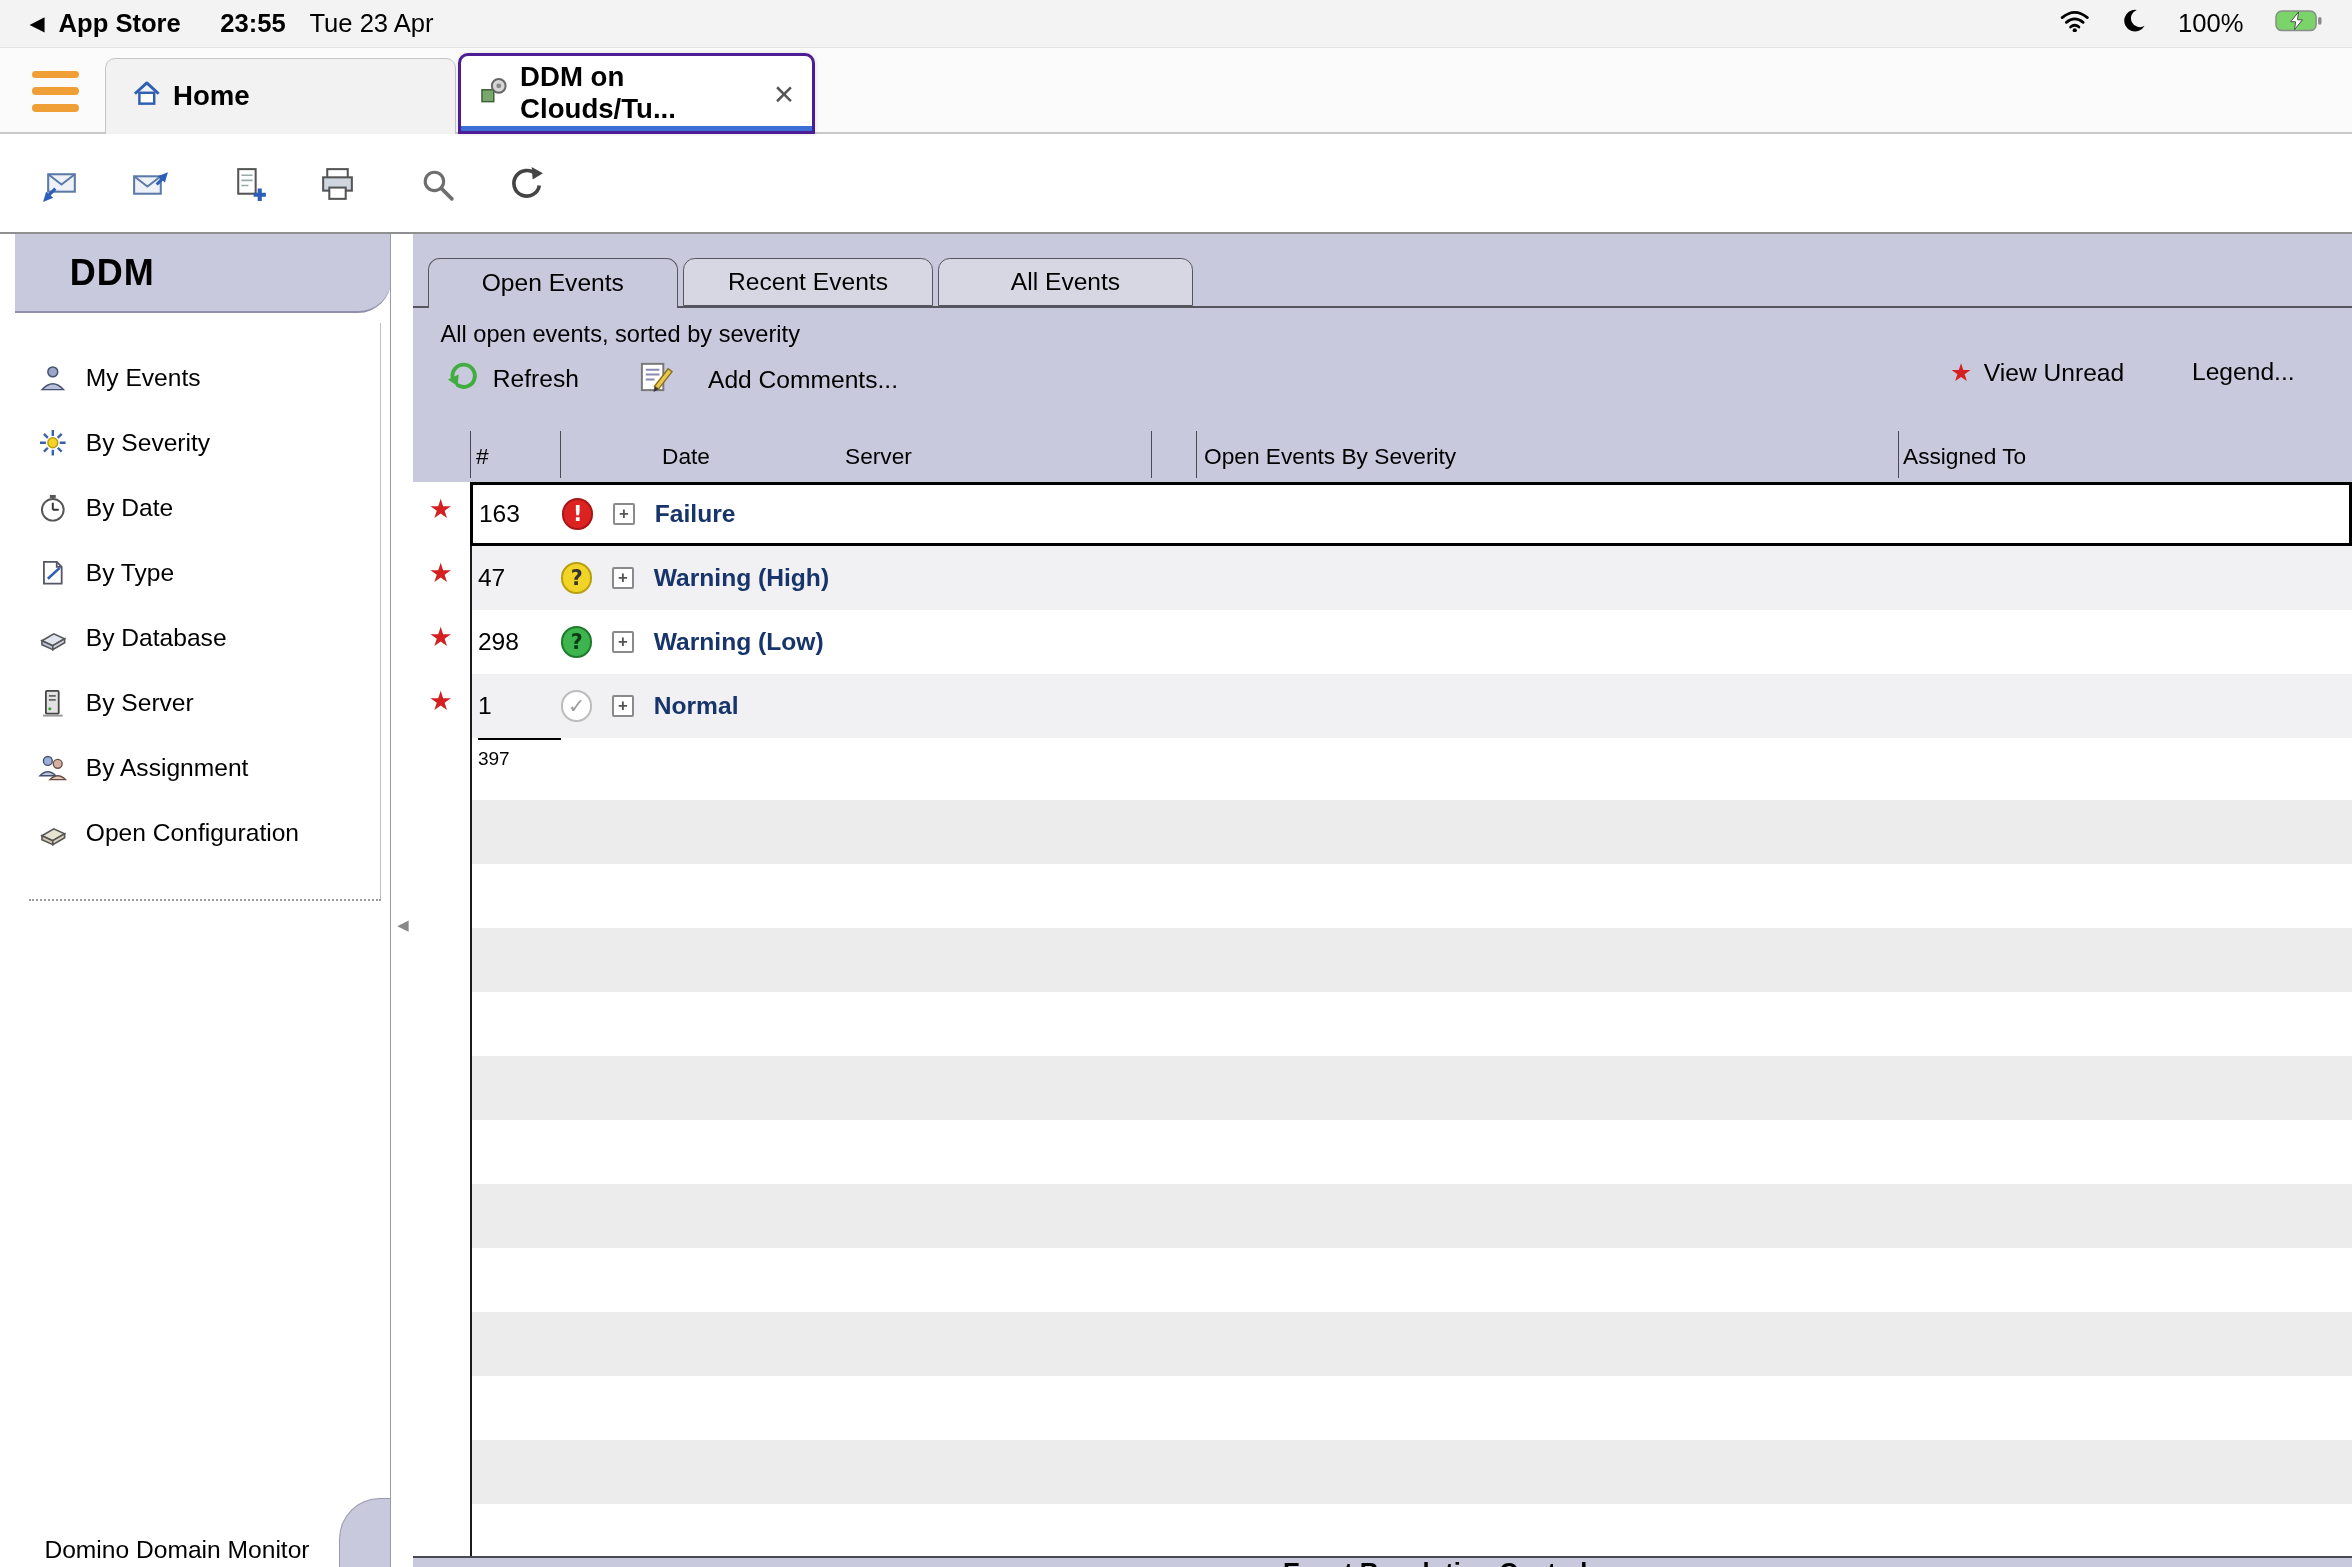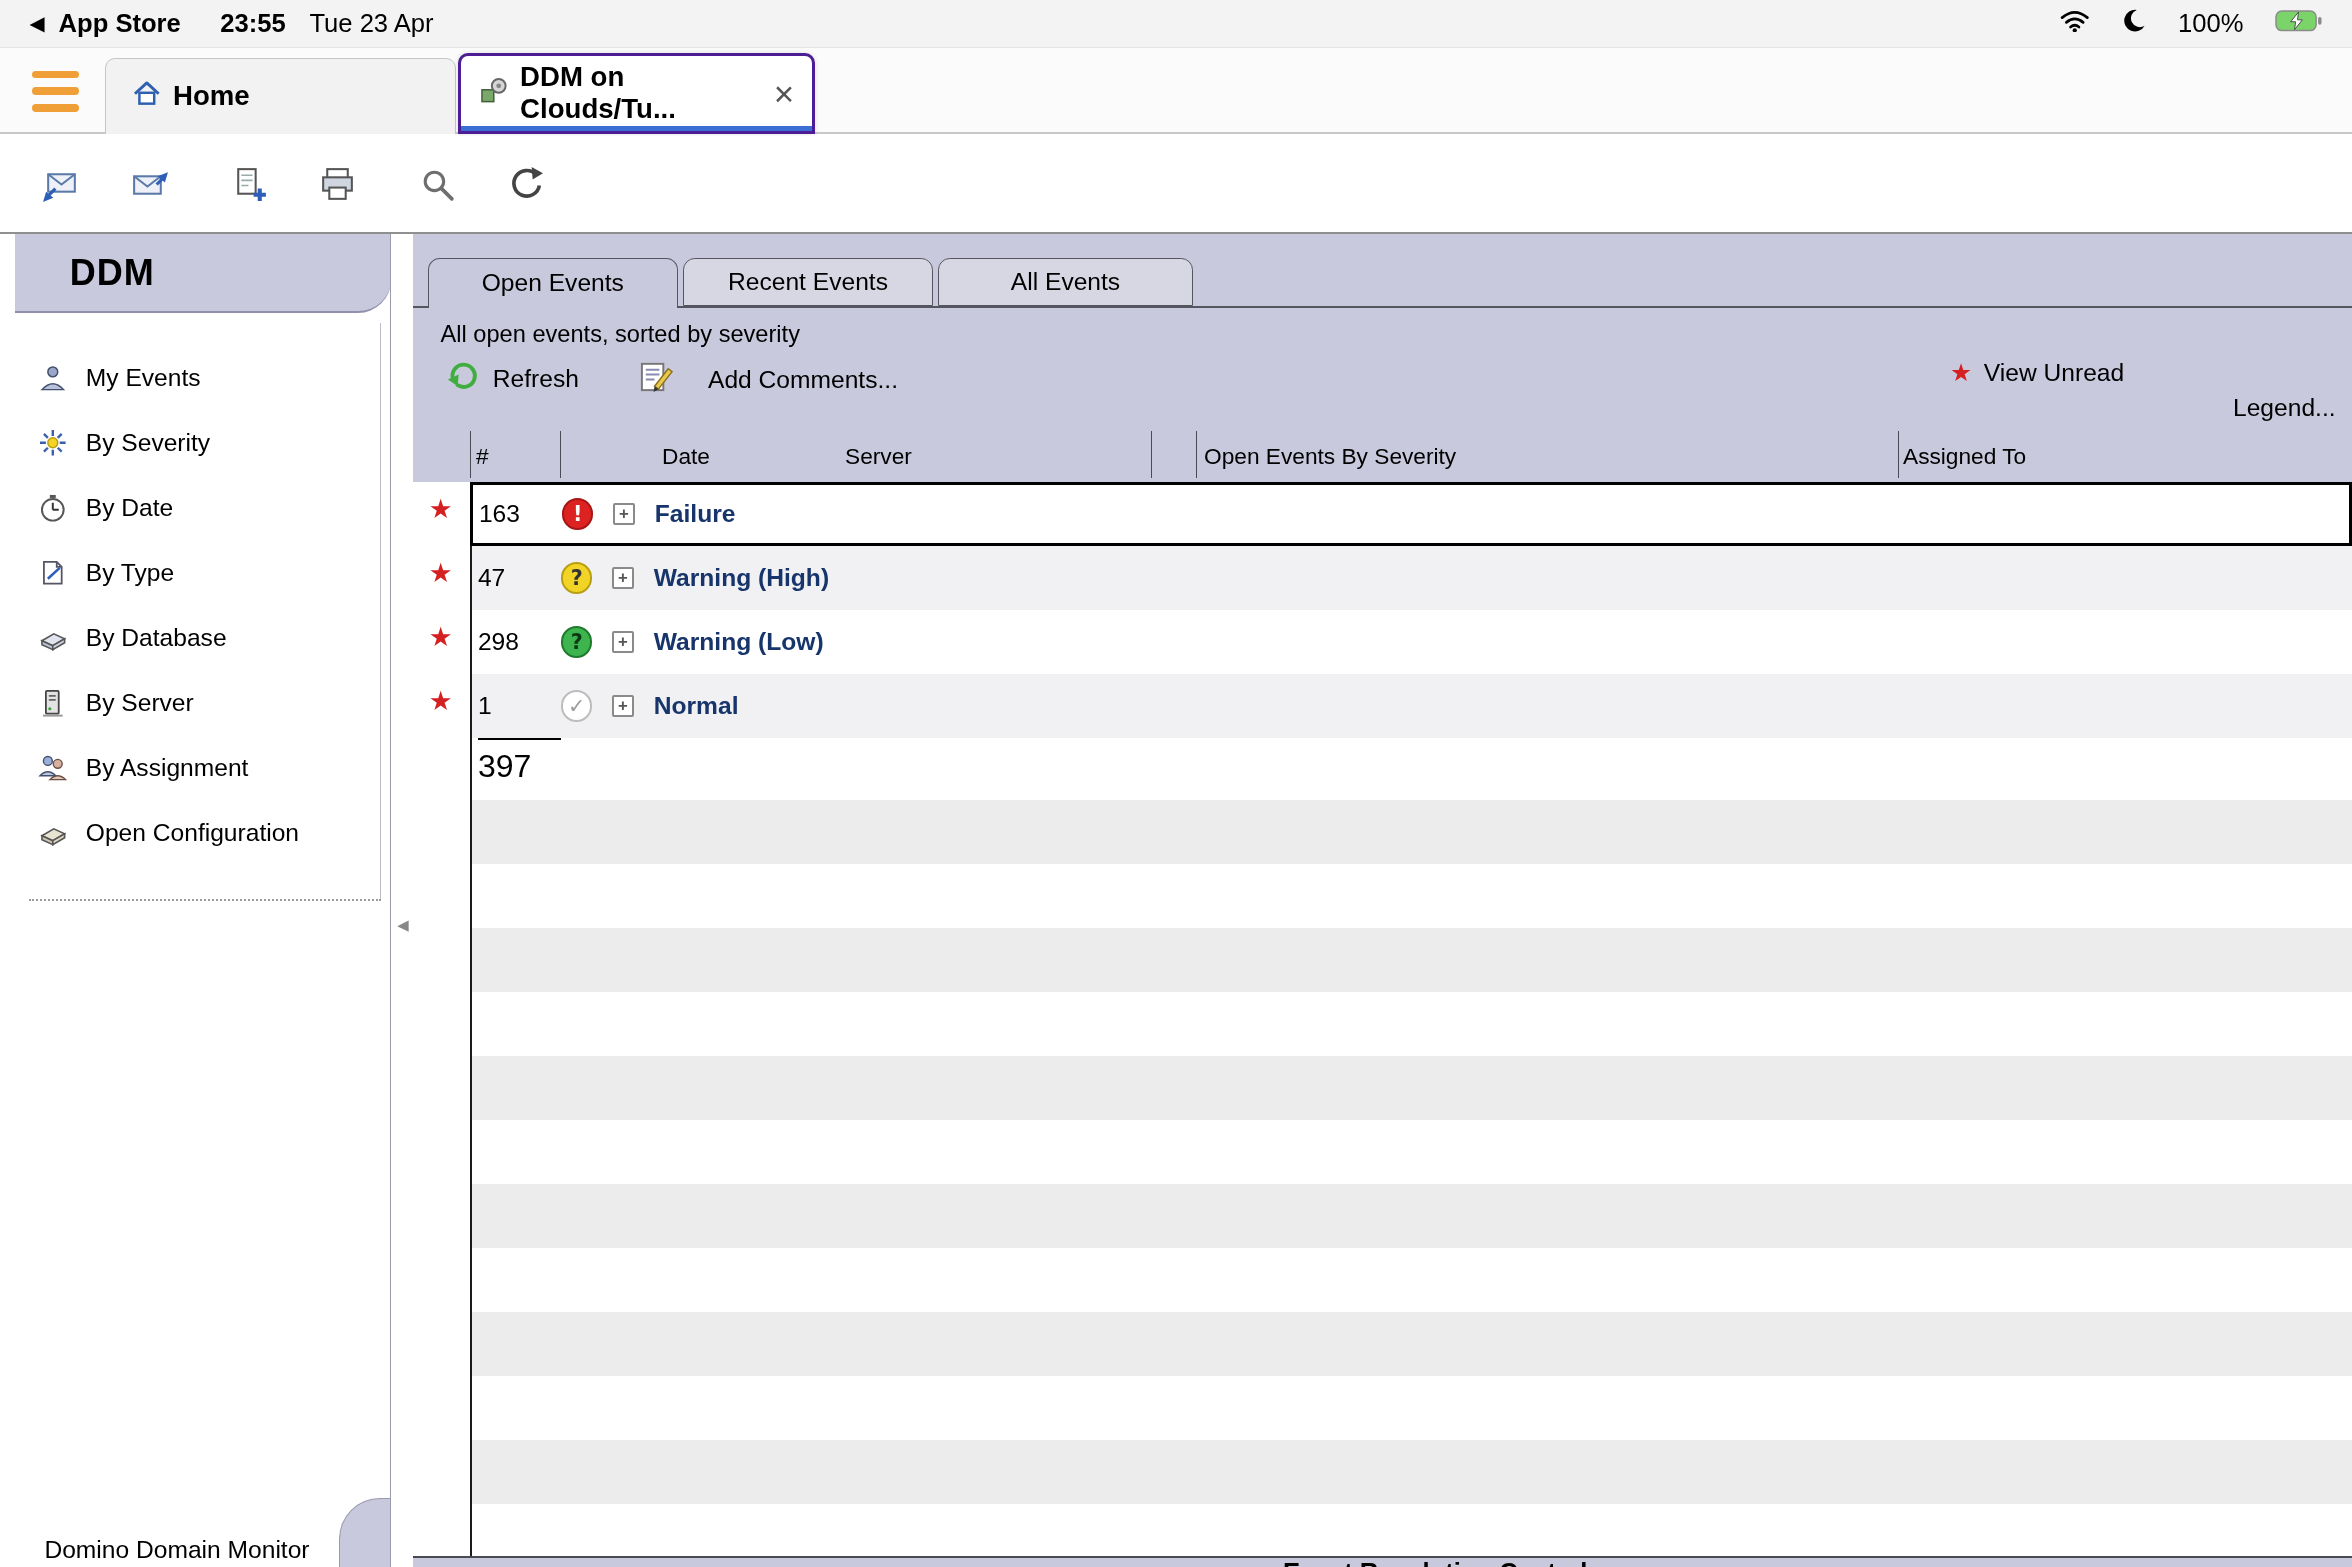--- a/index.html
+++ b/index.html
@@ -76,21 +76,21 @@
   .vtab1 { left:270px; width:250px; }
   .vtab2 { left:525px; width:255px; }
 
   .subtitle { position:absolute; left:27.6px; top:87px; font-size:23.6px; }
 
   .action-row { position:absolute; left:0; top:122px; right:0; height:47px; }
   .act { position:absolute; display:flex; align-items:center; gap:11.8px; font-size:24.6px; cursor:pointer; }
   .act-refresh { left:33px; top:2px; }
   .act-comments { left:225px; top:2px;gap:33px; }
   .act-view-unread { left:1537px; top:2px; }
-  .act-legend { left:1820px; top:2px;margin-top:36px; }
+  .act-legend { left:1779px; top:2px; }
   .unread-star { color:var(--unread-red,#d42020); font-family:"DejaVu Sans",sans-serif; font-size:24.6px; }
 
   .col-header { position:absolute; left:0; top:197px; right:0; height:47px; font-size:22.7px; }
   .col-header .hd { position:absolute; top:11.8px; white-space:nowrap; }
   .col-header .vdiv { position:absolute; top:0; bottom:0; width:1px; background:#4a4a55; }
 
   .table-region { position:absolute; left:0; top:248px; right:0; height:1074px; background:#fff;
     border-right:1px solid #8a8a8a; }
   .table-left-line { position:absolute; left:57px; top:0; bottom:0; width:2px; background:#1b1b1b; }
   .gutter-star { position:absolute; left:15.8px; font-size:26.6px; color:var(--unread-red,#d42020);
@@ -104,21 +104,21 @@
   .sev-failure { background:var(--severity-failure,#dd2222); border:2px solid #a81515; color:#fff; }
   .sev-warning-high { background:var(--severity-warning-high,#f2d427); border:2px solid #b89f10; color:#333; }
   .sev-warning-low { background:var(--severity-warning-low,#3db44d); border:2px solid #1f7a2c; color:#0d3a14; }
   .sev-normal { background:#fff; border:2px solid #bcbcbc; color:#9c9c9c; }
   .expand { width:21.7px; height:21.7px; margin-left:19.7px; border:2px solid #8a8a8a; background:#fff;
     color:#555; display:flex; align-items:center; justify-content:center; font-size:16.7px; font-weight:bold;
     border-radius:2px; cursor:pointer; }
   .cat { margin-left:20px; font-size:24.6px; font-weight:bold; color:var(--category-link,#17356b); cursor:pointer; }
   .total-row { position:absolute; left:59px; right:0; top:256px; height:62px; background:#fff;
     display:flex; align-items:flex-start; padding-left:5.9px; }
-  .total-val { width:83px; border-top:2px solid #000; padding-top:7.9px; font-size:32px; }
+  .total-val { width:83px; border-top:2px solid #000; padding-top:7.9px; font-size:19px; }
   .stripes { position:absolute; left:59px; right:0; top:318px; bottom:0;
     background:repeating-linear-gradient(180deg,#ececec 0 64px,#ffffff 64px 128px); }
 
   .bottom-line { position:absolute; left:0; right:0; top:1322px; height:2px; background:#4a4a55; }
   .bottom-strip { position:absolute; left:0; right:0; top:1324px; height:10.8px;
     background:var(--lavender,#c9c9dd); overflow:hidden; }
   .bottom-strip .pane-title { position:absolute; left:870px; top:0; font-size:25.6px; font-weight:bold; white-space:nowrap; }
 </style>
 </head>
 <body>

